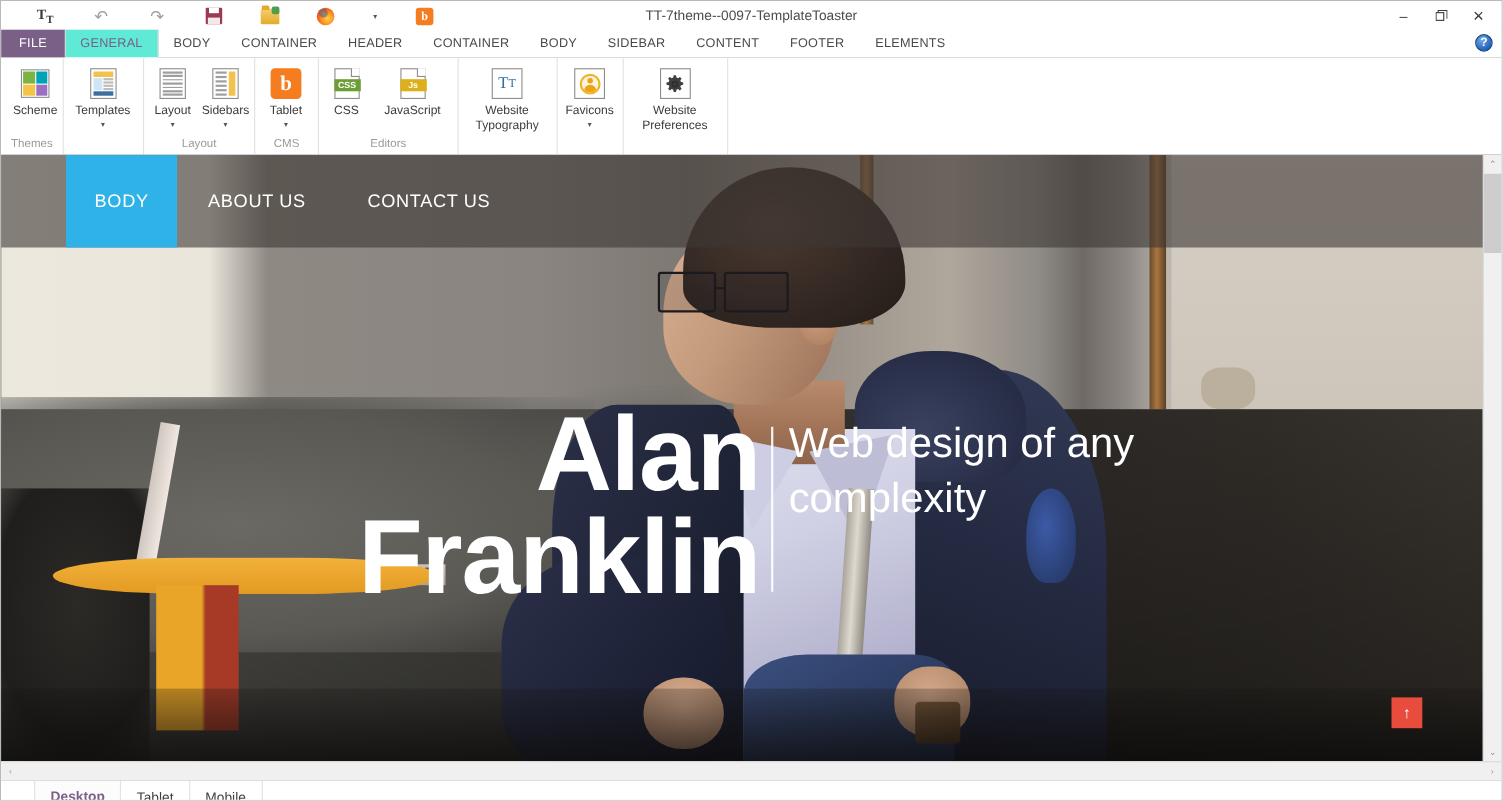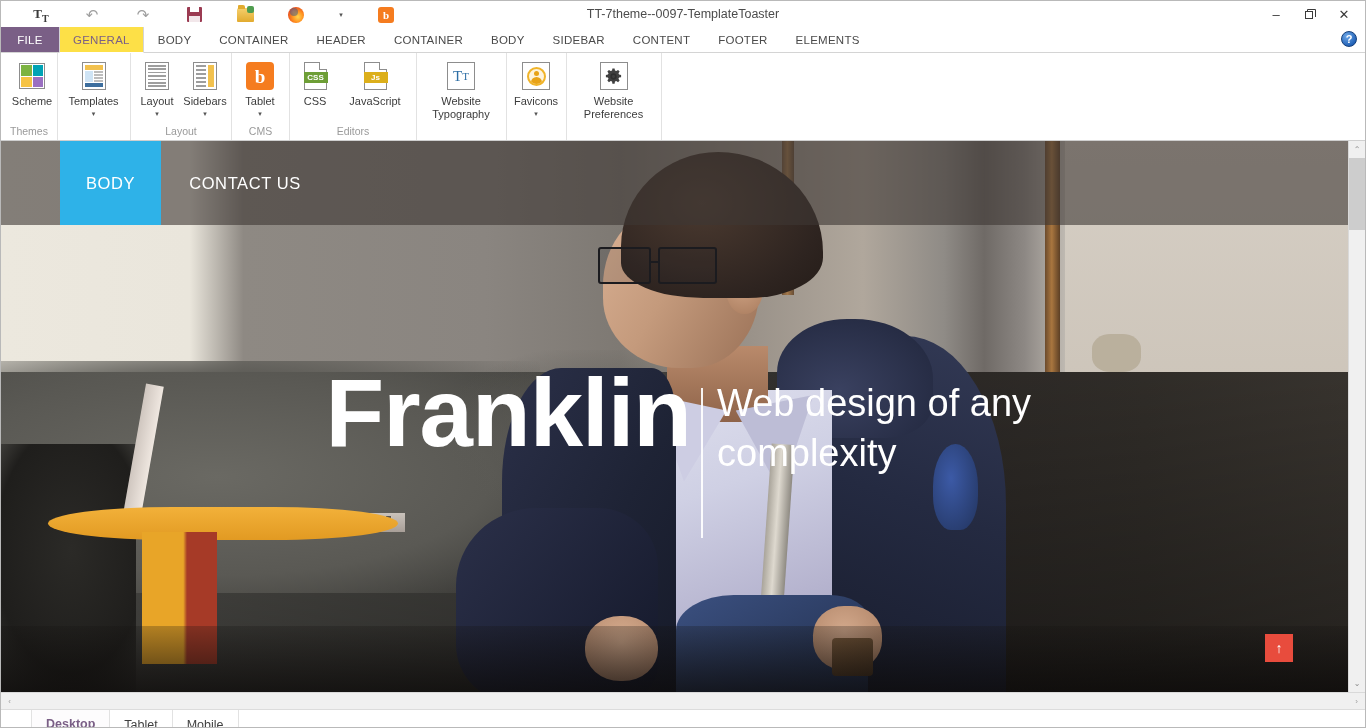--- a/index.html
+++ b/index.html
@@ -88,21 +88,21 @@
     font-size: 11.5px;
     color: #4a4a4a;
     display: flex; align-items: center; justify-content: center;
     letter-spacing: .25px;
     cursor: pointer;
     border-left: 1px solid transparent;
     border-right: 1px solid transparent;
   }
   .tab.active {
     color: #7a5f86;
-    background: #fde047;
+    background: #5eead4;
     border-left: 1px solid #d4d4d4;
     border-right: 1px solid #d4d4d4;
     border-bottom: 1px solid #ffffff;
     margin-bottom: -1px;
     height: 26px;
   }
   .help-icon {
     position: absolute;
     right: 8px; top: 3px;
     width: 16px; height: 16px;
@@ -889,25 +889,27 @@
           <div class="p-hand"></div>
           <div class="p-blue-arm"></div>
         </div>
 
         <div class="p-darkfloor"></div>
       </div>
 
       <div class="site-nav">
         <div class="nav-spacer"></div>
         <div class="nav-item active">BODY</div>
+        <div class="nav-item">ABOUT US</div>
         <div class="nav-item">CONTACT US</div>
       </div>
 
       <div class="hero-text">
         <div class="hero-name">
+          <div>Alan</div>
           <div>Franklin</div>
         </div>
         <div class="hero-divider"></div>
         <div class="hero-tag">Web design of any complexity</div>
       </div>
 
       <div class="totop">↑</div>
     </div>
 
     <div class="vsb">

